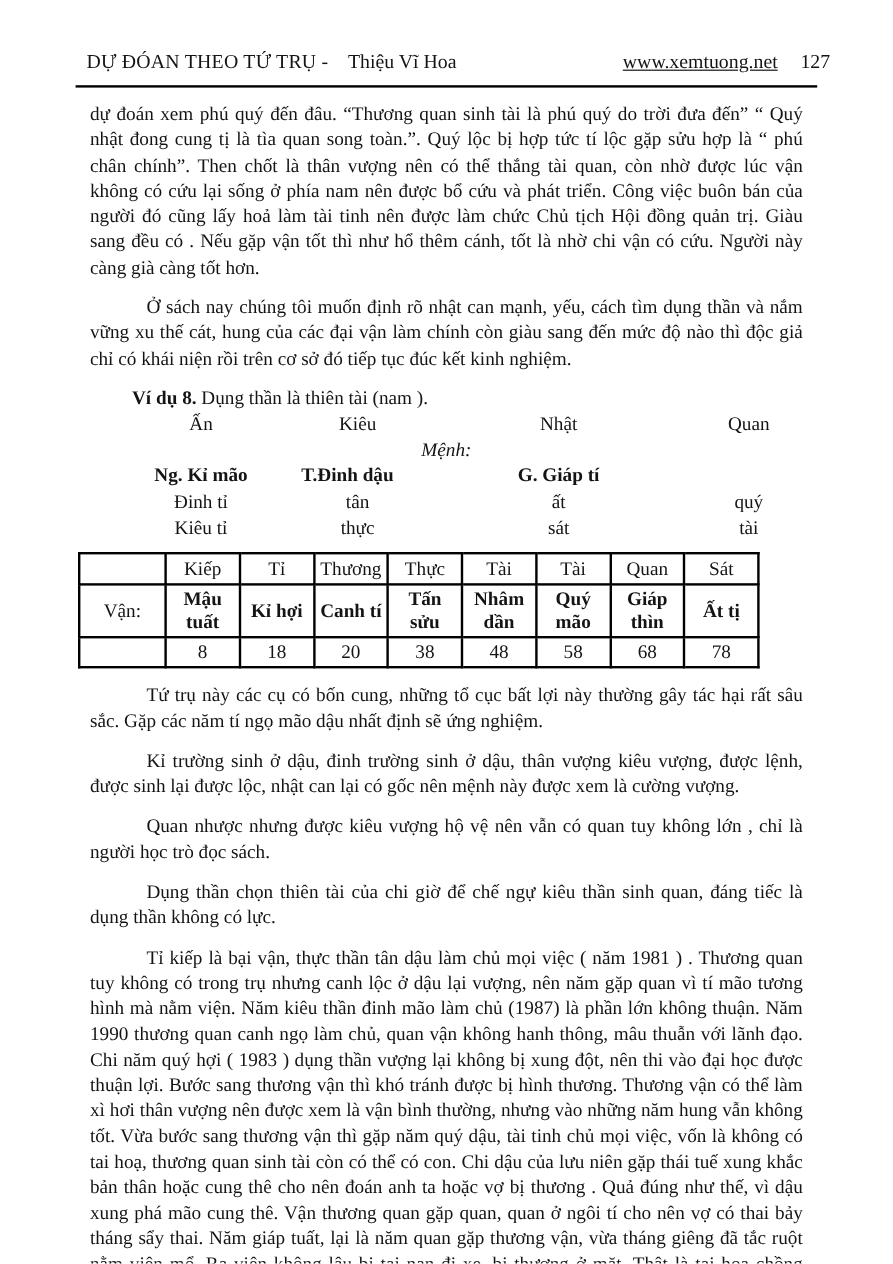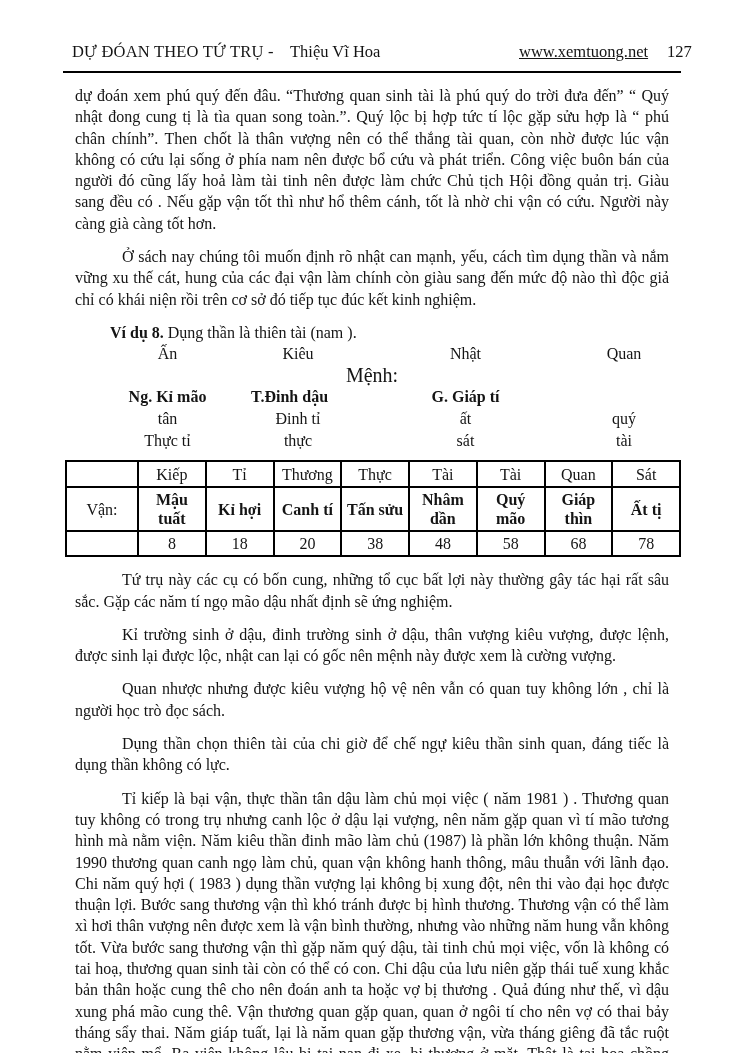--- a/index.html
+++ b/index.html
@@ -22,23 +22,23 @@
   .vd-line{margin:0;font-size:16px;line-height:21.3px;text-indent:47px;}
   .vd-label{font-weight:bold;}
   
   .pillars{font-size:16px;line-height:21.6px;text-align:center;}
   .ex-row{display:grid;grid-template-columns:160px 150px 172px 1fr;}
   .ex-row > span:nth-child(1){padding-left:49px;}
   .ex-row > span:nth-child(3){padding-left:13px;}
   .ex-row > span:nth-child(4){padding-left:22px;}
   .ex-row.bold-row{font-weight:bold;}
   .ex-row.bold-row > span:nth-child(2){margin-left:-17px;}
-  .menh{margin:0;font-size:20px;line-height:21.6px;}
+  .menh{margin:0;font-size:16px;line-height:21.6px;font-style:italic;}
   
-  table.van{border-collapse:collapse;margin:9px 0 0 2px;width:616px;table-layout:fixed;}
+  table.van{border-collapse:collapse;margin:9px 0 0 2px;width:568px;table-layout:fixed;}
   table.van td{border:2px solid #000;text-align:center;vertical-align:middle;
     font-size:16px;padding:0 2px;line-height:19px;}
   table.van col.first{width:72px;}
   tr.r-god td{height:24px;}
   tr.r-pillar td{height:42px;font-weight:bold;}
   tr.r-age td{height:23px;}
   .after-table{margin-top:16px;}
 </style>
 </head>
 <body>
@@ -65,27 +65,27 @@
       <span>Nhật</span>
       <span>Quan</span>
     </div>
     <p class="menh">Mệnh:</p>
     <div class="ex-row bold-row">
       <span>Ng. Kỉ mão</span>
       <span>T.Đinh dậu</span>
       <span>G. Giáp tí</span>
     </div>
     <div class="ex-row">
+      <span>Đinh tỉ</span>
       <span>tân</span>
-      <span>Đinh tỉ</span>
       <span>ất</span>
       <span>quý</span>
     </div>
     <div class="ex-row">
-      <span>Thực tỉ</span>
+      <span>Kiêu tỉ</span>
       <span>thực</span>
       <span>sát</span>
       <span>tài</span>
     </div>
   </div>
 
   <table class="van">
     <colgroup>
         <col class="first">
         <col>

